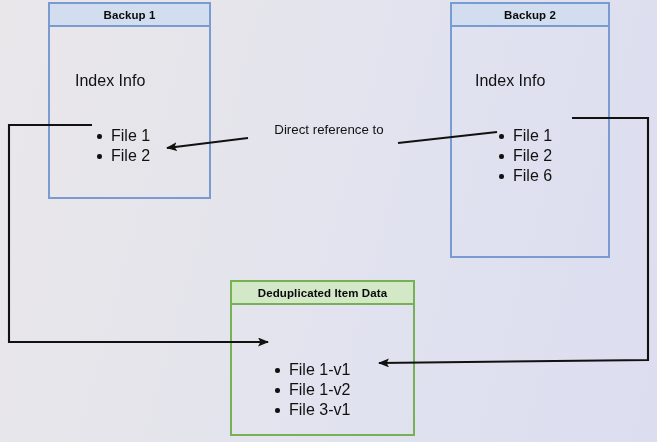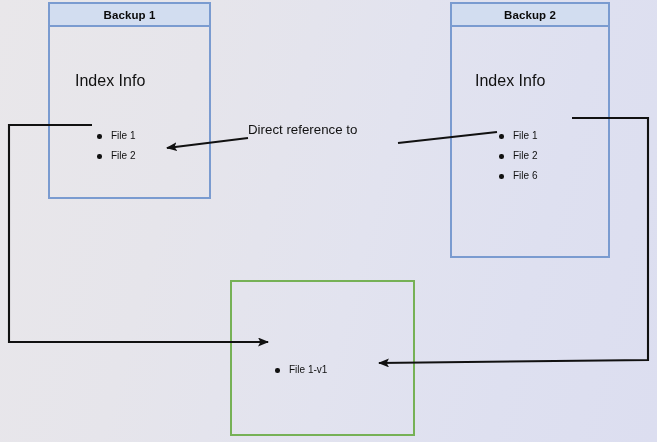--- a/index.html
+++ b/index.html
@@ -66,38 +66,39 @@
     white-space: nowrap;
   }
   ul.filelist {
     position: absolute;
     margin: 0;
     padding: 0;
     list-style: none;
   }
   ul.filelist li {
     position: relative;
-    font-size: 10px;
+    font-size: 16px;
     line-height: 20px;
     color: #111;
     padding-left: 15px;
     white-space: nowrap;
   }
   ul.filelist li::before {
     content: "";
     position: absolute;
     left: 1px;
     top: 8px;
     width: 4.5px;
     height: 4.5px;
     border-radius: 50%;
     background: #111;
   }
   .center-label {
     position: absolute;
+    text-align: center;
     font-size: 13.3px;
     line-height: 16px;
     color: #111;
     white-space: nowrap;
   }
   svg.arrows {
     position: absolute;
     left: 0;
     top: 0;
     width: 657px;
@@ -128,23 +129,26 @@
       <div class="index-title" style="left:23px; top:37px;">Index Info</div>
       <ul class="filelist" style="left:46px; top:91px;">
         <li>File 1</li>
         <li>File 2</li>
         <li>File 6</li>
       </ul>
     </div>
   </div>
 
   <div class="box box-green" style="left:230px; top:280px; width:185px; height:156px;">
+    <div class="box-header hdr-green">Deduplicated Item Data</div>
     <div class="box-body">
       <ul class="filelist" style="left:42px; top:47px;">
         <li>File 1-v1</li>
+        <li>File 1-v2</li>
+        <li>File 3-v1</li>
       </ul>
     </div>
   </div>
 
   <div class="center-label" style="left:248px; top:122px; width:162px;">
     <div>Direct reference to</div>
   </div>
 
   <svg class="arrows" viewBox="0 0 657 442" xmlns="http://www.w3.org/2000/svg">
     <defs>

